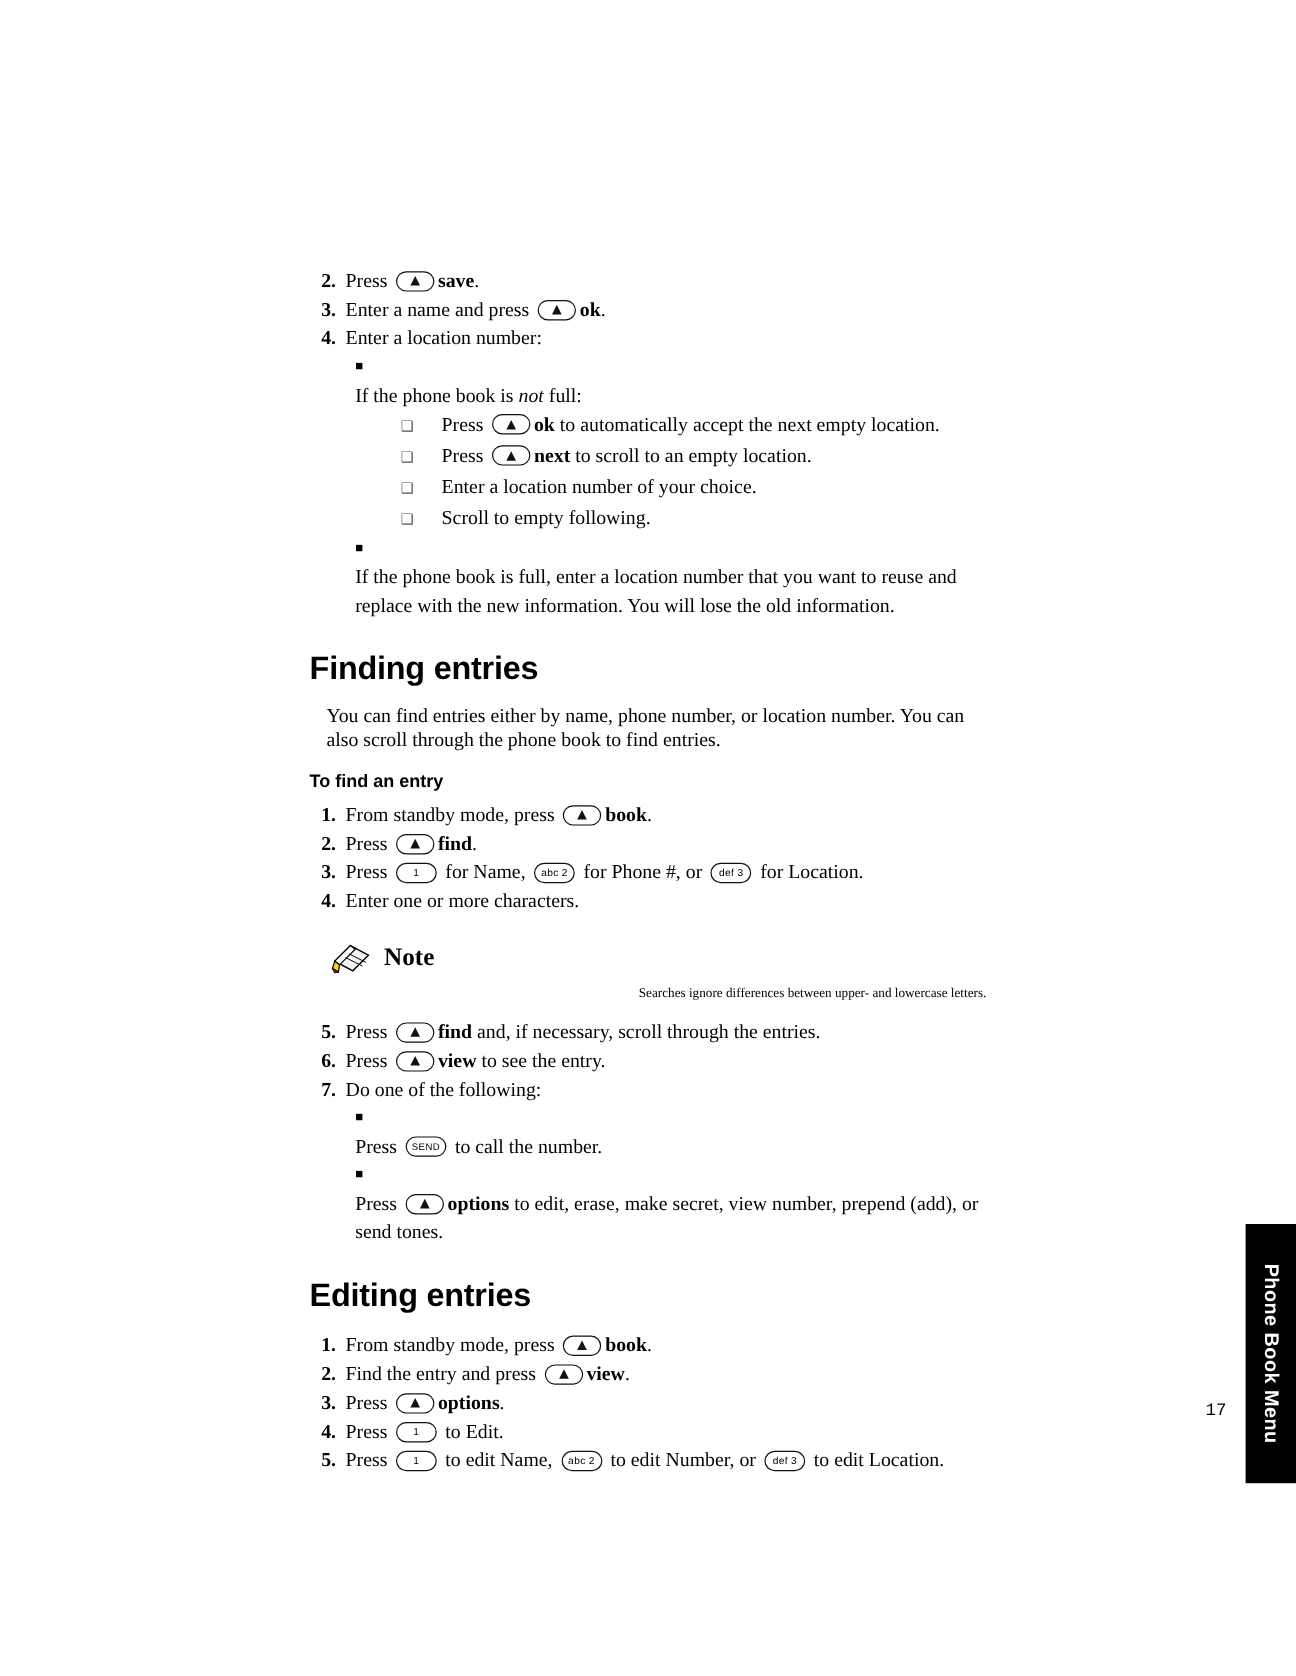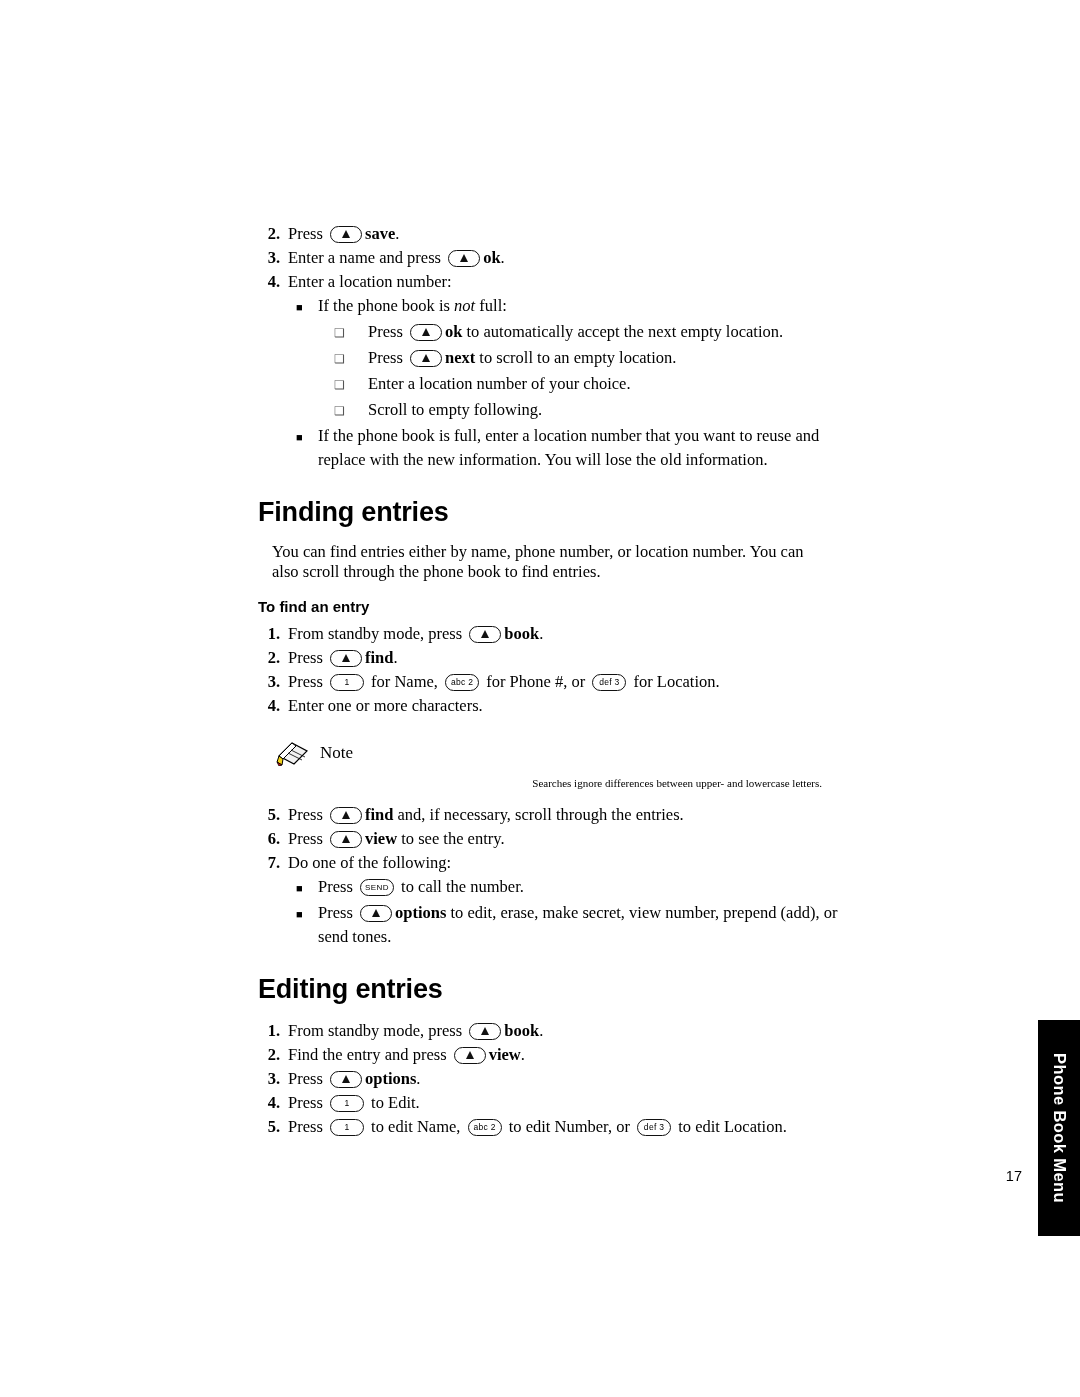--- a/index.html
+++ b/index.html
@@ -44,21 +44,21 @@
     font-weight: bold;
     width: 30px;
     flex: 0 0 30px;
     text-align: right;
     padding-right: 8px;
     box-sizing: border-box;
   }
   .txt { flex: 1 1 auto; }
 
   .lvl1 { margin-left: 0; }
-  .lvl2 { margin-left: 38px; }
+  .lvl2 { margin-left: 38px; flex-direction: column; }
   .lvl3 { margin-left: 76px; gap: 12px; }
 
   .sqbullet {
     width: 22px;
     flex: 0 0 22px;
     font-size: 11px;
     line-height: 23.5px;
   }
   .sqbullet::before { content: "\25A0"; }
 
@@ -149,22 +149,22 @@
     position: relative;
     min-height: 30px;
   }
   .note-head {
     display: flex;
     align-items: center;
     gap: 10px;
     margin-left: 18px;
   }
   .note-title {
-    font-size: 17px;
-    font-weight: normal;
+    font-size: 21px;
+    font-weight: bold;
     font-family: "Liberation Serif", serif;
   }
   .note-body {
     font-size: 11px;
     line-height: 23.5px;
     margin-top: 6px;
     margin-left: 44px;
     width: 520px;
     text-align: right;
   }
@@ -190,21 +190,21 @@
     font-family: "Liberation Sans", sans-serif;
     font-weight: bold;
     font-size: 16.5px;
     letter-spacing: 0.4px;
   }
   .page-num {
     position: absolute;
     right: 58px;
     top: 1168px;
     font-size: 14.5px;
-    font-family: Liberation Sans, sans-serif;
+    font-family: Liberation Mono, monospace;
   }
 </style>
 </head>
 <body>
 
 <div class="page">
 
   <div class="content">
 
     <div class="row lvl1">

